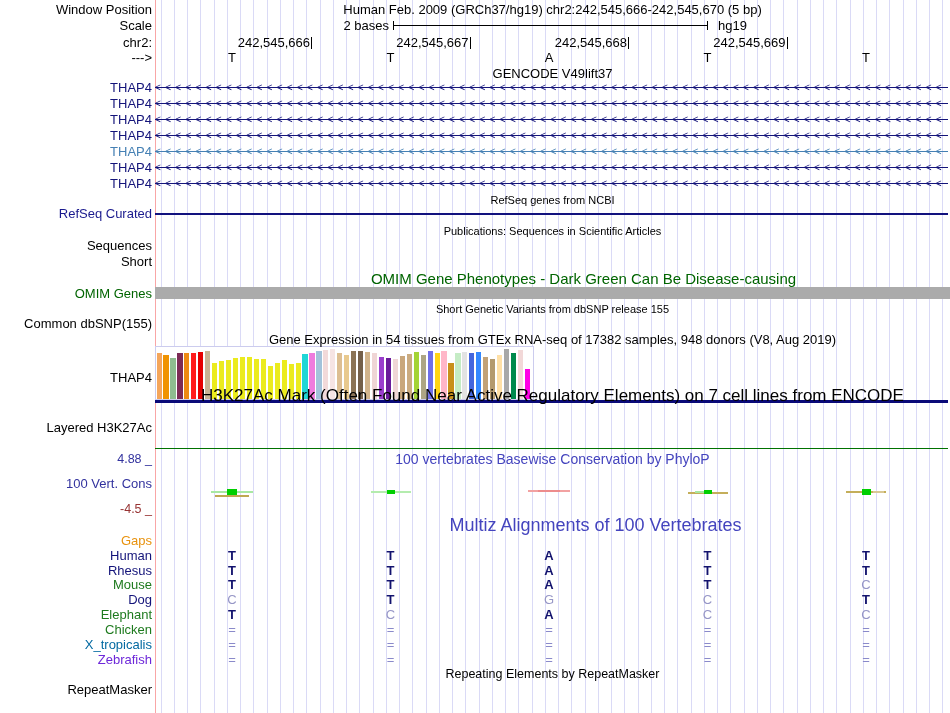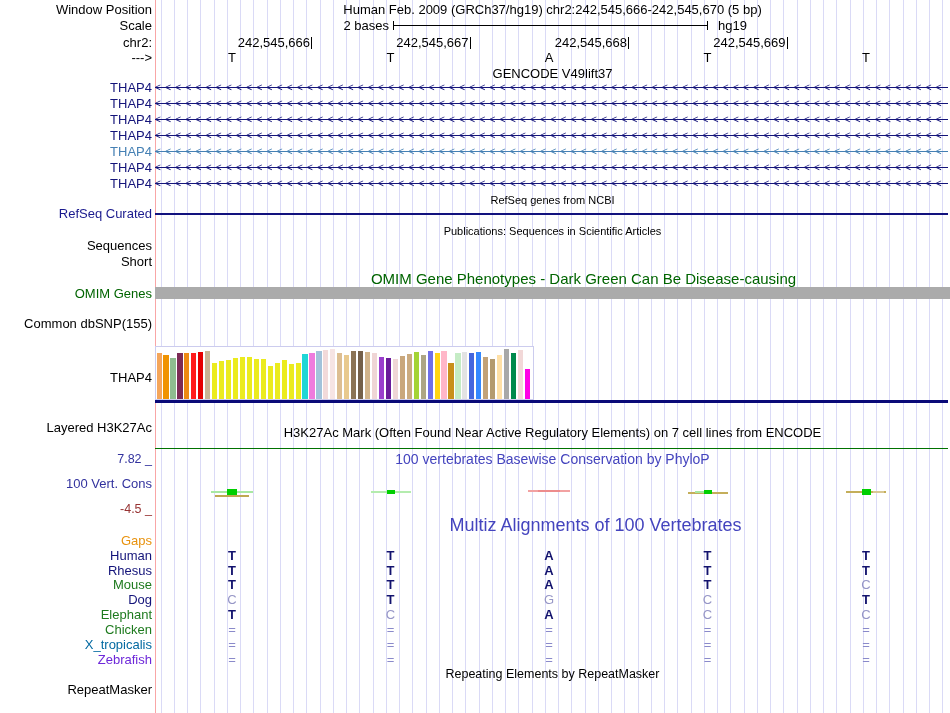--- a/index.html
+++ b/index.html
@@ -63,22 +63,24 @@
   <div class="hline" style="left:155px;top:213px;width:793px;height:2px;background:#12127E;"></div>
 
   <div class="cs" style="top:226px">Publications: Sequences in Scientific Articles</div>
   <div class="ll" style="top:239px">Sequences</div>
   <div class="ll" style="top:255px">Short</div>
 
   <div class="ct green" style="top:272px;font-size:15px;padding-left:31px;">OMIM Gene Phenotypes - Dark Green Can Be Disease-causing</div>
   <div class="ll green" style="top:287px">OMIM Genes</div>
   <div class="hline" style="left:155px;top:287px;width:795px;height:12px;background:#ABABAB;"></div>
 
+  <div class="cs" style="top:304px">Short Genetic Variants from dbSNP release 155</div>
   <div class="ll" style="top:317px">Common dbSNP(155)</div>
 
+  <div class="ct" style="top:333px">Gene Expression in 54 tissues from GTEx RNA-seq of 17382 samples, 948 donors (V8, Aug 2019)</div>
   <div class="ll" style="top:371px">THAP4</div>
   <div class="gtex-frame" id="gtex-frame">
       <div class="bar" style="left: 0.5px; height: 46px; background: rgb(244, 165, 91);"></div>
       <div class="bar" style="left: 7.45px; height: 44px; background: rgb(240, 146, 0);"></div>
       <div class="bar" style="left: 14.4px; height: 41px; background: rgb(143, 188, 143);"></div>
       <div class="bar" style="left: 21.35px; height: 46px; background: rgb(125, 43, 85);"></div>
       <div class="bar" style="left: 28.3px; height: 46px; background: rgb(238, 138, 18);"></div>
       <div class="bar" style="left: 35.25px; height: 46px; background: rgb(255, 28, 28);"></div>
       <div class="bar" style="left: 42.2px; height: 47px; background: rgb(230, 0, 0);"></div>
       <div class="bar" style="left: 49.15px; height: 48px; background: rgb(200, 180, 148);"></div>
@@ -124,26 +126,26 @@
       <div class="bar" style="left: 327.15px; height: 42px; background: rgb(194, 162, 120);"></div>
       <div class="bar" style="left: 334.1px; height: 40px; background: rgb(180, 154, 110);"></div>
       <div class="bar" style="left: 341.05px; height: 44px; background: rgb(255, 224, 166);"></div>
       <div class="bar" style="left: 348px; height: 50px; background: rgb(168, 168, 168);"></div>
       <div class="bar" style="left: 354.95px; height: 46px; background: rgb(0, 137, 76);"></div>
       <div class="bar" style="left: 361.9px; height: 49px; background: rgb(242, 216, 216);"></div>
       <div class="bar" style="left: 368.85px; height: 30px; background: rgb(255, 0, 230);"></div>
     </div>
   <div class="hline" style="left:155px;top:400px;width:793px;height:3px;background:#0A0A78;"></div>
 
-  <div class="ct" style="top:426px;font-size:13px;">H3K27Ac Mark (Often Found Near Active Regulatory Elements) on 7 cell lines from ENCODE</div>
+  <div class="ct" style="top:389px;font-size:17px;">H3K27Ac Mark (Often Found Near Active Regulatory Elements) on 7 cell lines from ENCODE</div>
   <div class="ll" style="top:421px">Layered H3K27Ac</div>
   <div class="hline" style="left:155px;top:448px;width:793px;height:1px;background:#007200;"></div>
 
   <div class="ct bluet" style="top:453px;font-size:14px;">100 vertebrates Basewise Conservation by PhyloP</div>
-  <div class="ll blue" style="top:453px;font-size:12.5px;">7.82 _</div>
+  <div class="ll blue" style="top:453px;font-size:12.5px;">4.88 _</div>
   <div class="ll blue" style="top:477px">100 Vert. Cons</div>
   <div class="ll red" style="top:503px;font-size:12.5px;">-4.5 _</div>
   <div id="phylop-marks"></div>
 
   <div class="ct bluet" style="top:519px;font-size:18px;margin-left:43px;">Multiz Alignments of 100 Vertebrates</div>
   <div id="multiz"></div>
 
   <div class="ct" style="top:668px;font-size:12.5px;">Repeating Elements by RepeatMasker</div>
   <div class="ll" style="top:683px">RepeatMasker</div>
 <div class="coord" style="right: 638px;"><span>242,545,666</span><span class="tick"></span></div>

